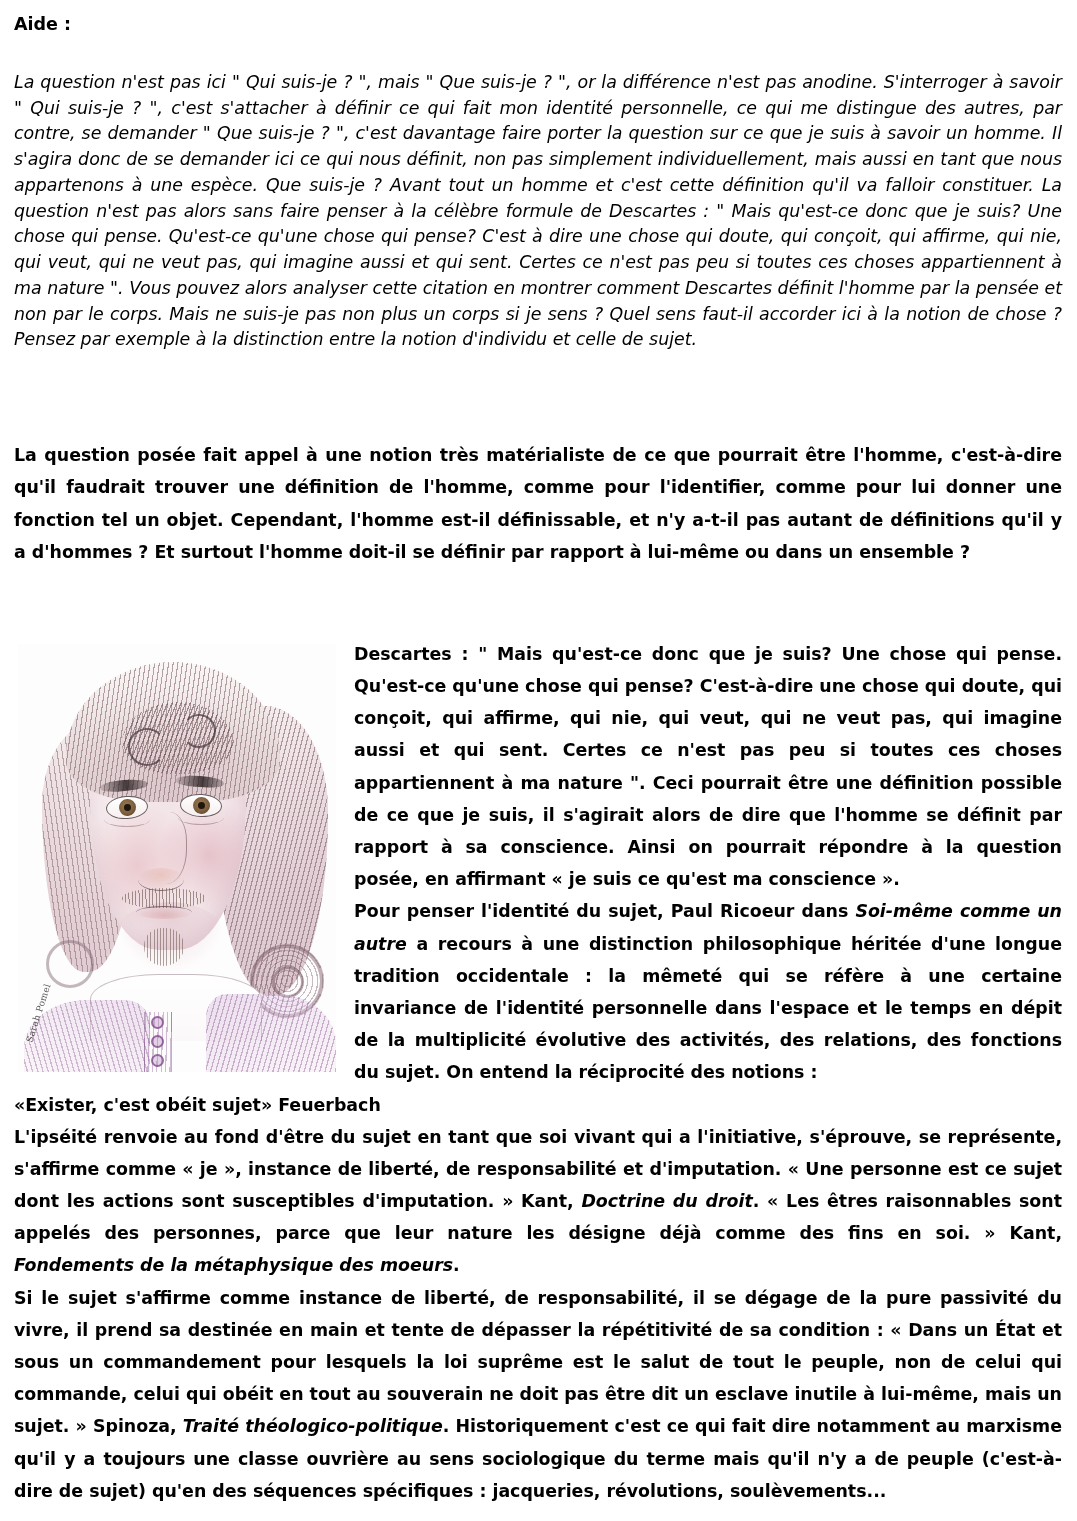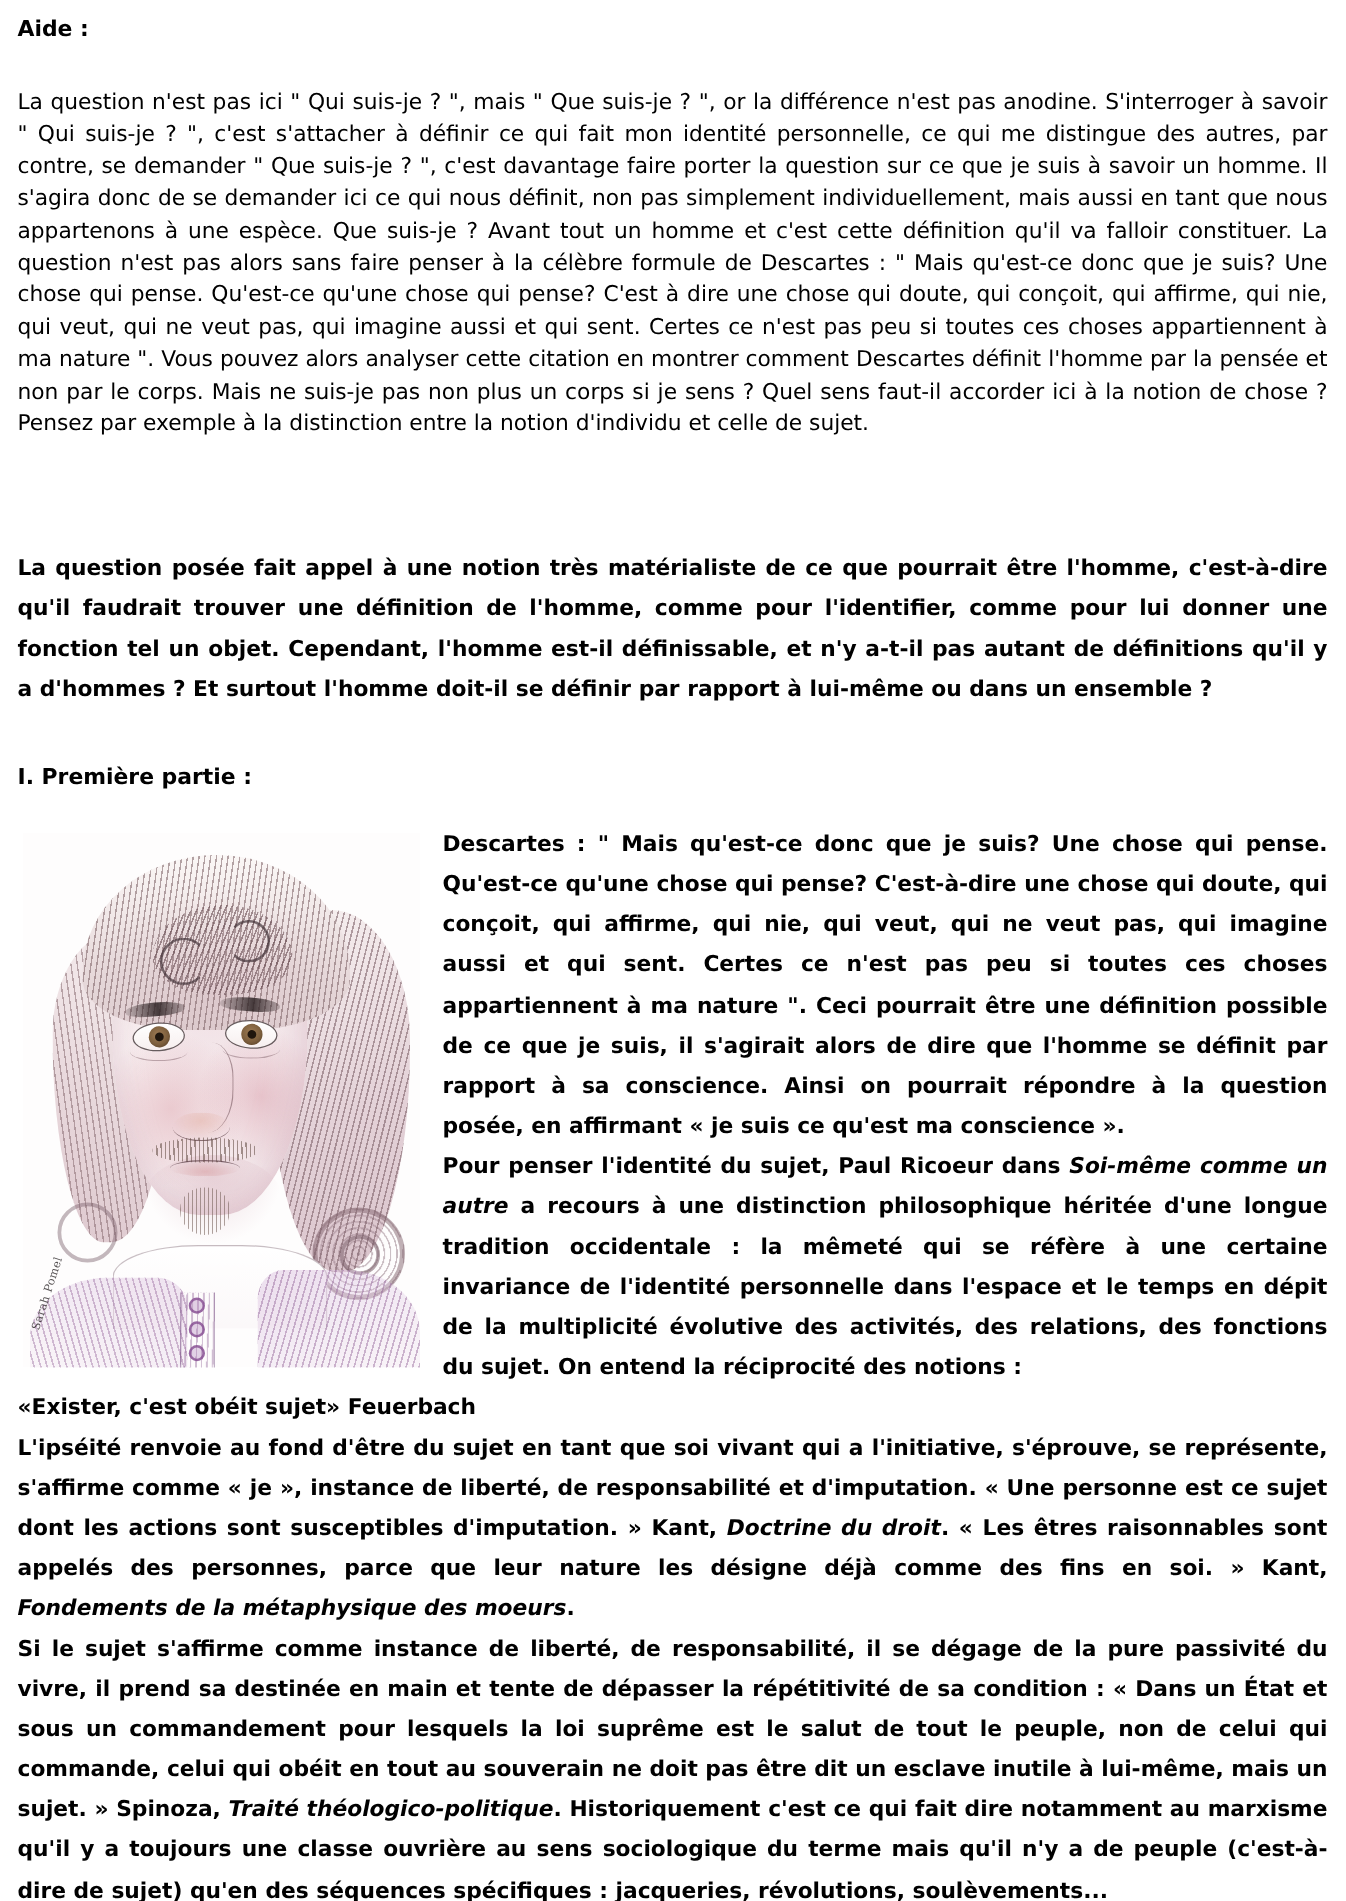--- a/index.html
+++ b/index.html
@@ -43,20 +43,21 @@
     text-justify: inter-word;
     font-family: "DejaVu Sans", "Liberation Sans", sans-serif;
     hyphens: none;
   }
   p.body-text.loose {
     line-height: 1.85;
     font-weight: bold;
   }
   .aide-para {
     line-height: 1.41;
+    font-style: italic;
   }
   em.title-italic {
     font-style: italic;
   }
 
   
   .portrait-wrap {
     float: left;
     width: 318px;
     height: 428px;
@@ -323,21 +324,20 @@
   <div class="gap-md"></div>
   <p class="body-text aide-para">La question n'est pas ici " Qui suis-je ? ", mais " Que suis-je ? ", or la   différence n'est pas anodine. S'interroger à savoir " Qui suis-je ? ", c'est   s'attacher à définir ce qui fait mon identité  personnelle, ce qui me   distingue des autres, par contre, se demander " Que suis-je ? ", c'est   davantage faire porter la question sur ce que je suis à savoir un homme. Il   s'agira donc de se demander ici ce qui nous définit, non pas simplement   individuellement, mais aussi en tant que nous appartenons à une espèce. Que   suis-je ? Avant tout un homme et c'est cette définition qu'il va falloir   constituer. La question n'est pas alors sans faire penser à la célèbre   formule de Descartes : " Mais qu'est-ce donc que je suis? Une chose qui   pense. Qu'est-ce qu'une chose qui pense? C'est à dire une chose qui doute,   qui conçoit, qui affirme, qui nie, qui veut, qui ne veut pas, qui imagine   aussi et qui sent. Certes ce n'est pas peu si toutes ces choses   appartiennent à ma nature ". Vous pouvez alors analyser cette citation en   montrer comment Descartes définit l'homme par la pensée et non par le corps.   Mais ne suis-je pas non plus un corps si je sens ? Quel sens faut-il   accorder ici à la notion de chose ? Pensez par exemple à la distinction   entre la notion d'individu et celle de sujet.</p>
 
   <div class="gap-xl"></div>
 
   <div class="gap-md"></div>
   <p class="body-text loose">La question posée fait appel à une notion très matérialiste de ce que pourrait être l'homme, c'est-à-dire qu'il faudrait trouver une définition de l'homme, comme pour l'identifier, comme pour lui donner une fonction tel un objet. Cependant, l'homme est-il définissable, et n'y a-t-il pas autant de définitions qu'il y a d'hommes ? Et surtout l'homme doit-il se définir par rapport à lui-même ou dans un ensemble ?</p>
 
   <div class="gap-lg"></div>
 
-  <h2 class="section-heading">I. Première partie :</h2>
 
   <div class="gap-sm"></div>
 
   <div class="clearfix">
 
     <figure class="portrait-wrap">
       <div class="portrait">
         <div class="p-hair-left"></div>
         <div class="p-hair-right"></div>
         <div class="p-face"></div>

